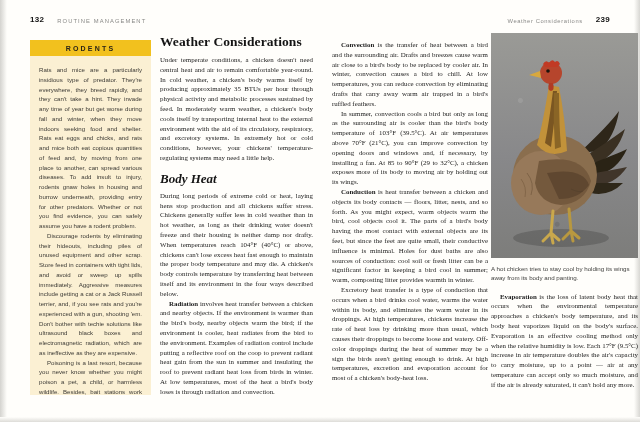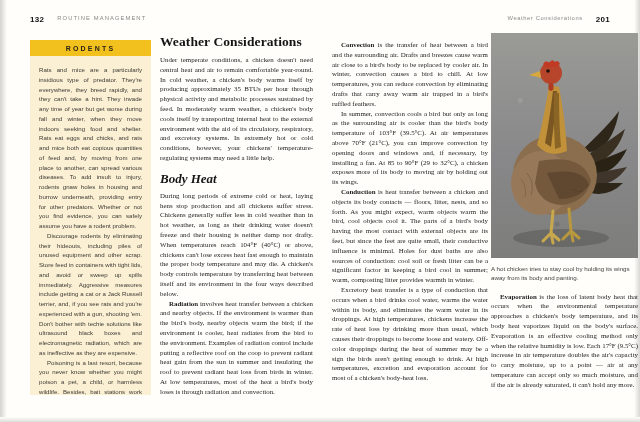--- a/index.html
+++ b/index.html
@@ -12,21 +12,21 @@
   }
   
   .edge-left  { position:absolute; left:0; top:0; bottom:0; width:7px;
                 background:linear-gradient(to right,#d4d3cf,#fffefb); }
   .edge-right { position:absolute; right:0; top:0; bottom:0; width:6px;
                 background:linear-gradient(to left,#d8d7d3,#fffefb); }
   .edge-bottom{ position:absolute; left:0; right:0; bottom:0; height:5px;
                 background:linear-gradient(to top,#dddcd8,#fffefb); }
 
   
-  .running-head { position:absolute; top:15px; display:flex; align-items:flex-start; gap:13px; }
+  .running-head { position:absolute; top:15px; display:flex; align-items:flex-end; gap:13px; }
   .running-head.left  { left:30px; }
   .running-head.right { right:30px; }
   .folio { font-weight:bold; font-size:8px; color:#111; letter-spacing:.3px; }
   .rh-label { font-size:5.8px; color:#8a8a88; letter-spacing:1.1px; text-transform:uppercase; }
 
   
   .sidebar {
     position:absolute; left:30px; top:40px; width:121px; height:355px;
   }
   .sidebar-band {
@@ -113,21 +113,21 @@
 <div class="col main-left">
   <div class="section-title">Weather Considerations</div>
   <p>Under temperate conditions, a chicken doesn't need central heat and air to remain comfortable year-round. In cold weather, a chicken's body warms itself by producing approximately 35 BTUs per hour through physical activity and metabolic processes sustained by feed. In moderately warm weather, a chicken's body cools itself by transporting internal heat to the external environment with the aid of its circulatory, respiratory, and excretory systems. In extremely hot or cold conditions, however, your chickens' temperature-regulating systems may need a little help.</p>
   <div class="subhead">Body Heat</div>
   <p><span class="lead"></span><span>During long periods of extreme cold or heat, laying hens stop production and all chickens suffer stress. Chickens generally suffer less in cold weather than in hot weather, as long as their drinking water doesn't freeze and their housing is neither damp nor drafty. When temperatures reach 104°F (40°C) or above, chickens can't lose excess heat fast enough to maintain the proper body temperature and may die. A chicken's body controls temperature by transferring heat between itself and its environment in the four ways described below.</span></p>
   <p class="ind"><span class="lead">Radiation</span><span> involves heat transfer between a chicken and nearby objects. If the environment is warmer than the bird's body, nearby objects warm the bird; if the environment is cooler, heat radiates from the bird to the environment. Examples of radiation control include putting a reflective roof on the coop to prevent radiant heat gain from the sun in summer and insulating the roof to prevent radiant heat loss from birds in winter. At low temperatures, most of the heat a bird's body loses is through radiation and convection.</span></p>
 </div>
 
 <div class="running-head right">
   <span class="rh-label" style="text-transform:none; letter-spacing:.6px;">Weather Considerations</span>
-  <span class="folio">201</span>
+  <span class="folio">239</span>
 </div>
 
 <div class="col right-col1">
   <p class="ind"><span class="lead">Convection</span><span> is the transfer of heat between a bird and the surrounding air. Drafts and breezes cause warm air close to a bird's body to be replaced by cooler air. In winter, convection causes a bird to chill. At low temperatures, you can reduce convection by eliminating drafts that carry away warm air trapped in a bird's ruffled feathers.</span></p>
   <p class="ind"><span class="lead"></span><span>In summer, convection cools a bird but only as long as the surrounding air is cooler than the bird's body temperature of 103°F (39.5°C). At air temperatures above 70°F (21°C), you can improve convection by opening doors and windows and, if necessary, by installing a fan. At 85 to 90°F (29 to 32°C), a chicken exposes more of its body to moving air by holding out its wings.</span></p>
   <p class="ind"><span class="lead">Conduction</span><span> is heat transfer between a chicken and objects its body contacts — floors, litter, nests, and so forth. As you might expect, warm objects warm the bird, cool objects cool it. The parts of a bird's body having the most contact with external objects are its feet, but since the feet are quite small, their conductive influence is minimal. Holes for dust baths are also sources of conduction: cool soil or fresh litter can be a significant factor in keeping a bird cool in summer; warm, composting litter provides warmth in winter.</span></p>
   <p class="ind"><span class="lead"></span><span>Excretory heat transfer is a type of conduction that occurs when a bird drinks cool water, warms the water within its body, and eliminates the warm water in its droppings. At high temperatures, chickens increase the rate of heat loss by drinking more than usual, which causes their droppings to become loose and watery. Off-color droppings during the heat of summer may be a sign the birds aren't getting enough to drink. At high temperatures, excretion and evaporation account for most of a chicken's body-heat loss.</span></p>
 </div>
 
 <div class="col right-col2">

